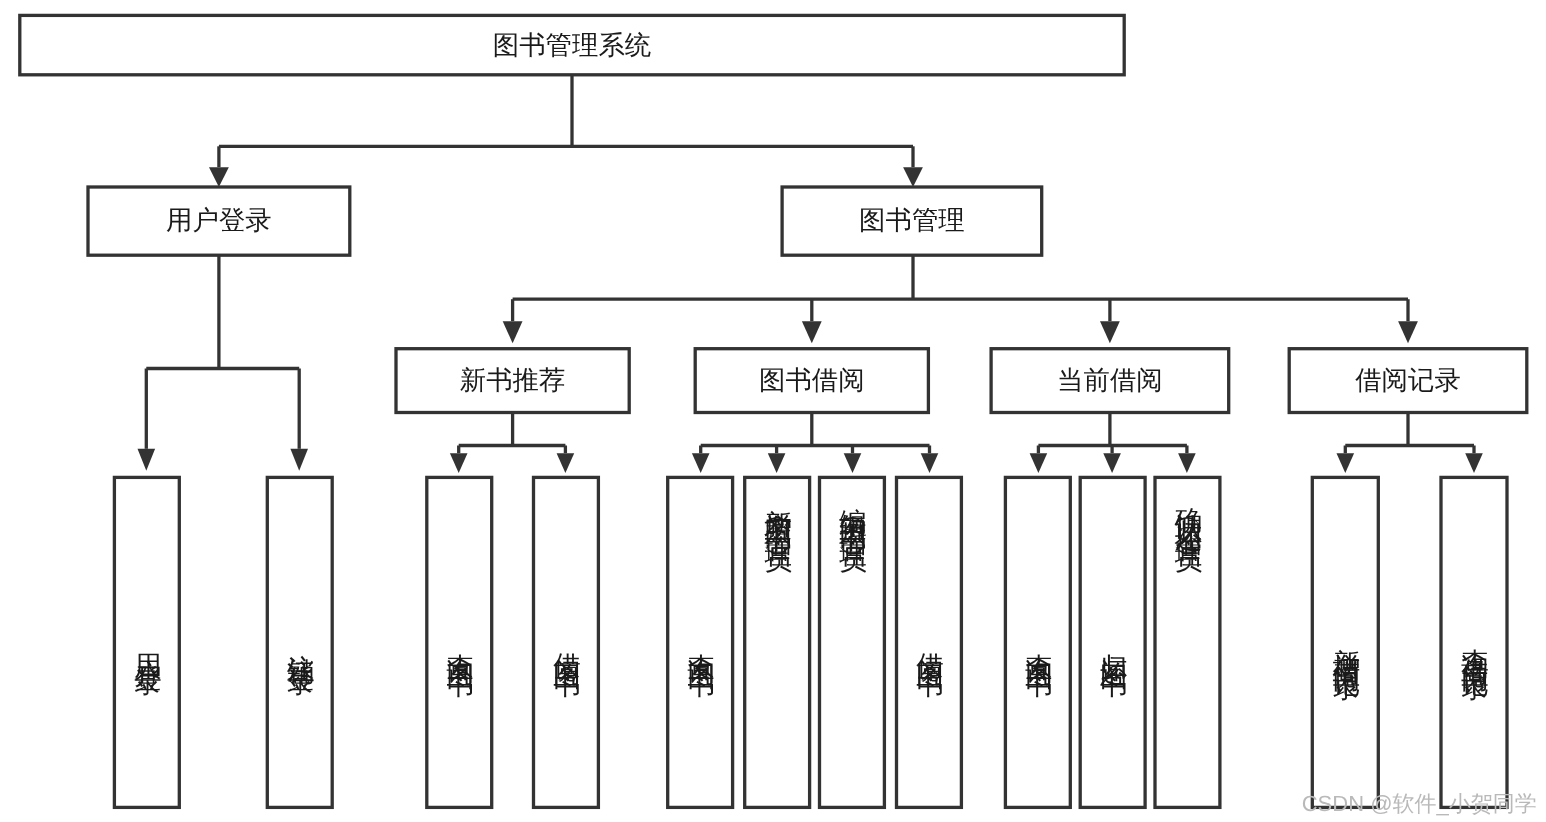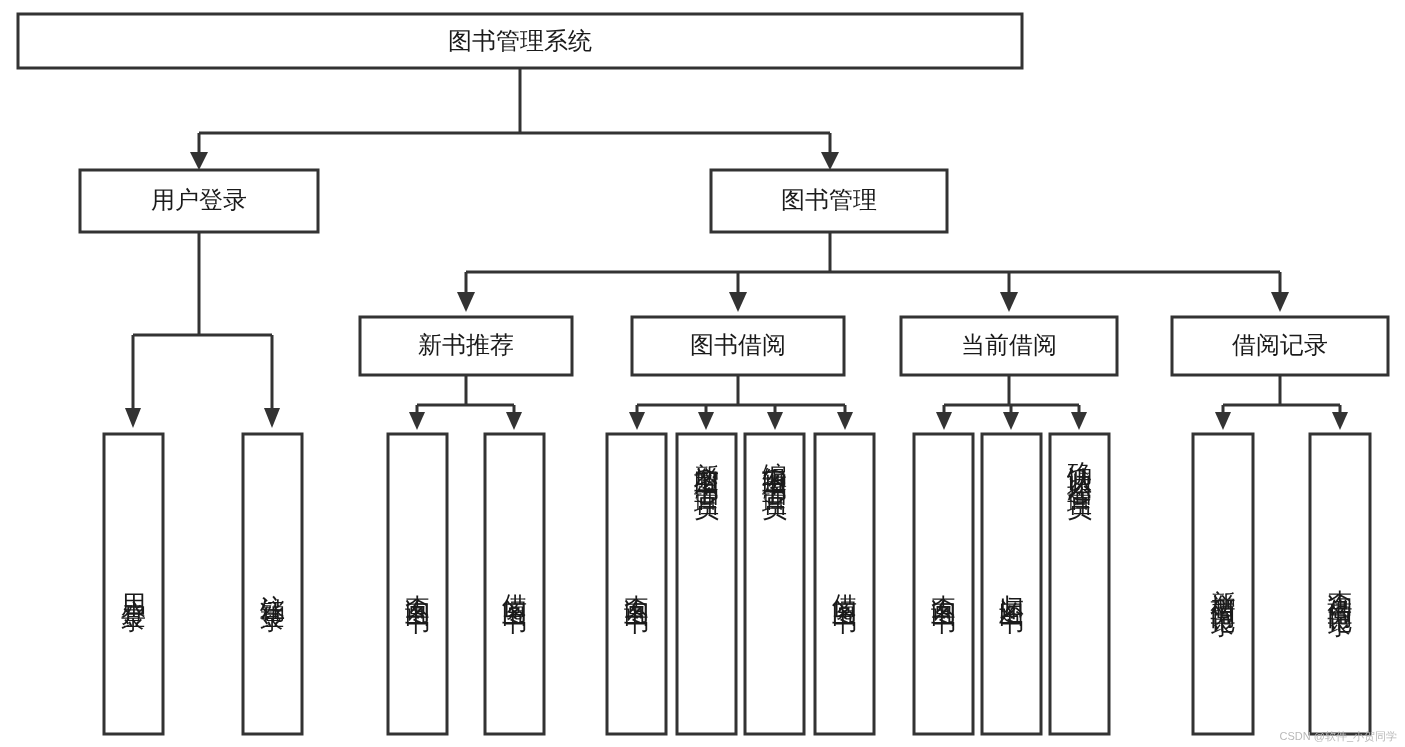--- a/index.html
+++ b/index.html
@@ -45,21 +45,21 @@
     fill: none;
   }
   .arrow-head {
     fill: #333333;
   }
   .watermark {
     position: absolute;
     right: 8px;
     bottom: 3px;
     font-family: "Liberation Sans", sans-serif;
-    font-size: 11px;
+    font-size: 20px;
     color: #b9b9b9;
     white-space: nowrap;
     pointer-events: none;
   }
 </style>
 </head>
 <body>
 
 <svg id="diagram-root" viewBox="0 0 1405 747" xmlns="http://www.w3.org/2000/svg">
 

